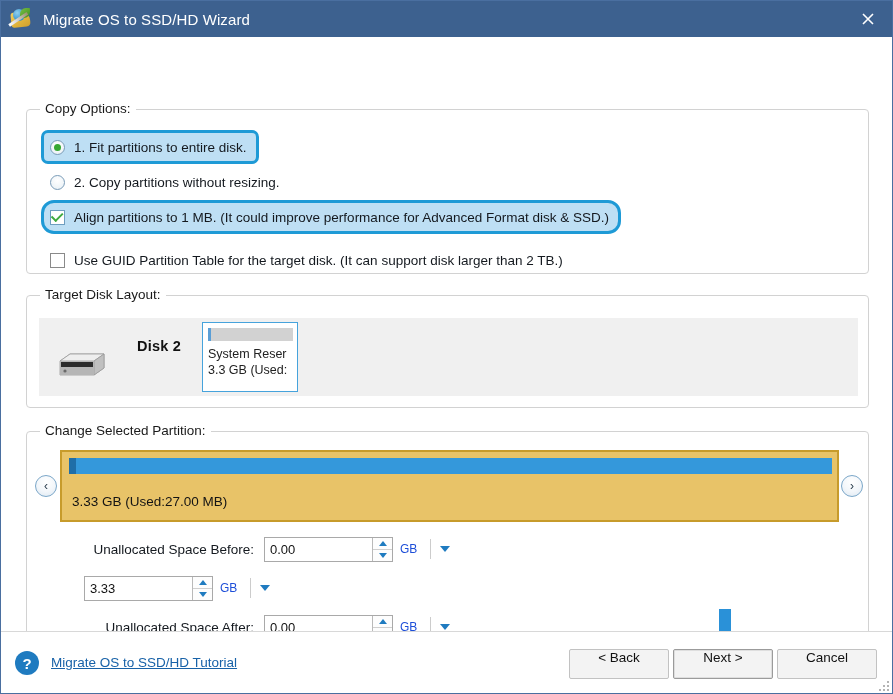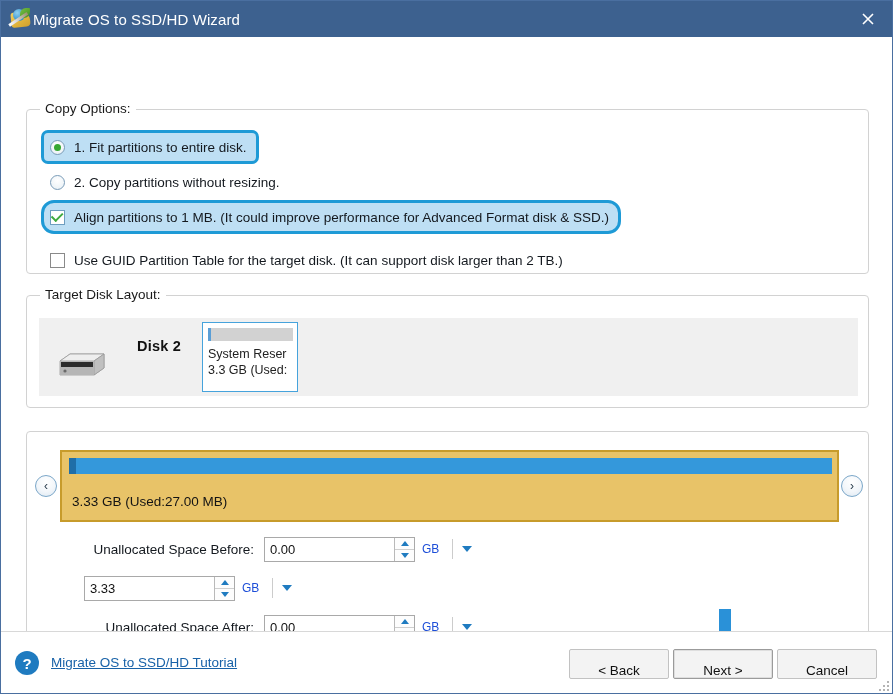--- a/index.html
+++ b/index.html
@@ -71,20 +71,21 @@
     position: absolute;
     left: 0px; top: 17px;
     width: 22px; height: 2.5px;
     background: linear-gradient(90deg,#ffffff 0%,#d9d9d9 40%,#9b8f6a 100%);
     transform: rotate(-34deg);
     transform-origin: left center;
   }
   #title-text {
     color: #ffffff;
     font-size: 15px;
+    margin-left: 10px;
     letter-spacing: .1px;
     white-space: nowrap;
   }
   #close-button {
     position: absolute;
     right: 0; top: 0;
     width: 48px; height: 36px;
     display: flex;
     align-items: center;
     justify-content: center;
@@ -295,21 +296,21 @@
   }
   .field-label {
     width: 180px;
     text-align: right;
     font-size: 13.5px;
     color: #14191f;
     padding-right: 10px;
     box-sizing: border-box;
   }
   .spinner {
-    width: 151px;
+    width: 129px;
     height: 25px;
     box-sizing: border-box;
     border: 1px solid #a9a9a9;
     background: #ffffff;
     display: flex;
     align-items: stretch;
   }
   .spinner .value {
     flex: 1;
     display: flex;
@@ -412,21 +413,21 @@
     height: 30px;
     box-sizing: border-box;
     background: #f3f3f3;
     border: 1px solid #c2c2c2;
     border-radius: 2px;
     font-family: "Liberation Sans", sans-serif;
     font-size: 13.5px;
     color: #111111;
     cursor: pointer;
     display: flex;
-    align-items: flex-end;
+    align-items: flex-start;
     justify-content: center;
   }
   #btn-back   { left: 568px; width: 100px; }
   #btn-next   { left: 672px; width: 100px; border-color: #9b9b9b; box-shadow: 0 0 0 1px #dedede inset; }
   #btn-cancel { left: 776px; width: 100px; }
 
   
   #resize-grip {
     position: absolute;
     right: 3px; bottom: 2px;
@@ -507,20 +508,21 @@
 
         <div id="partition-card">
           <div class="bar"></div>
           <div class="line">System Reser</div>
           <div class="line">3.3 GB (Used:</div>
         </div>
       </div>
     </div>
 
     <div class="groupbox" id="grp-change-part">
+      <div class="group-legend">Change Selected Partition:</div>
 
       <div class="nav-circle" id="nav-prev">
         <span>‹</span>
       </div>
       <div class="nav-circle" id="nav-next">
         <span>›</span>
       </div>
 
       <div id="part-strip">
         <div id="part-usage"></div>

